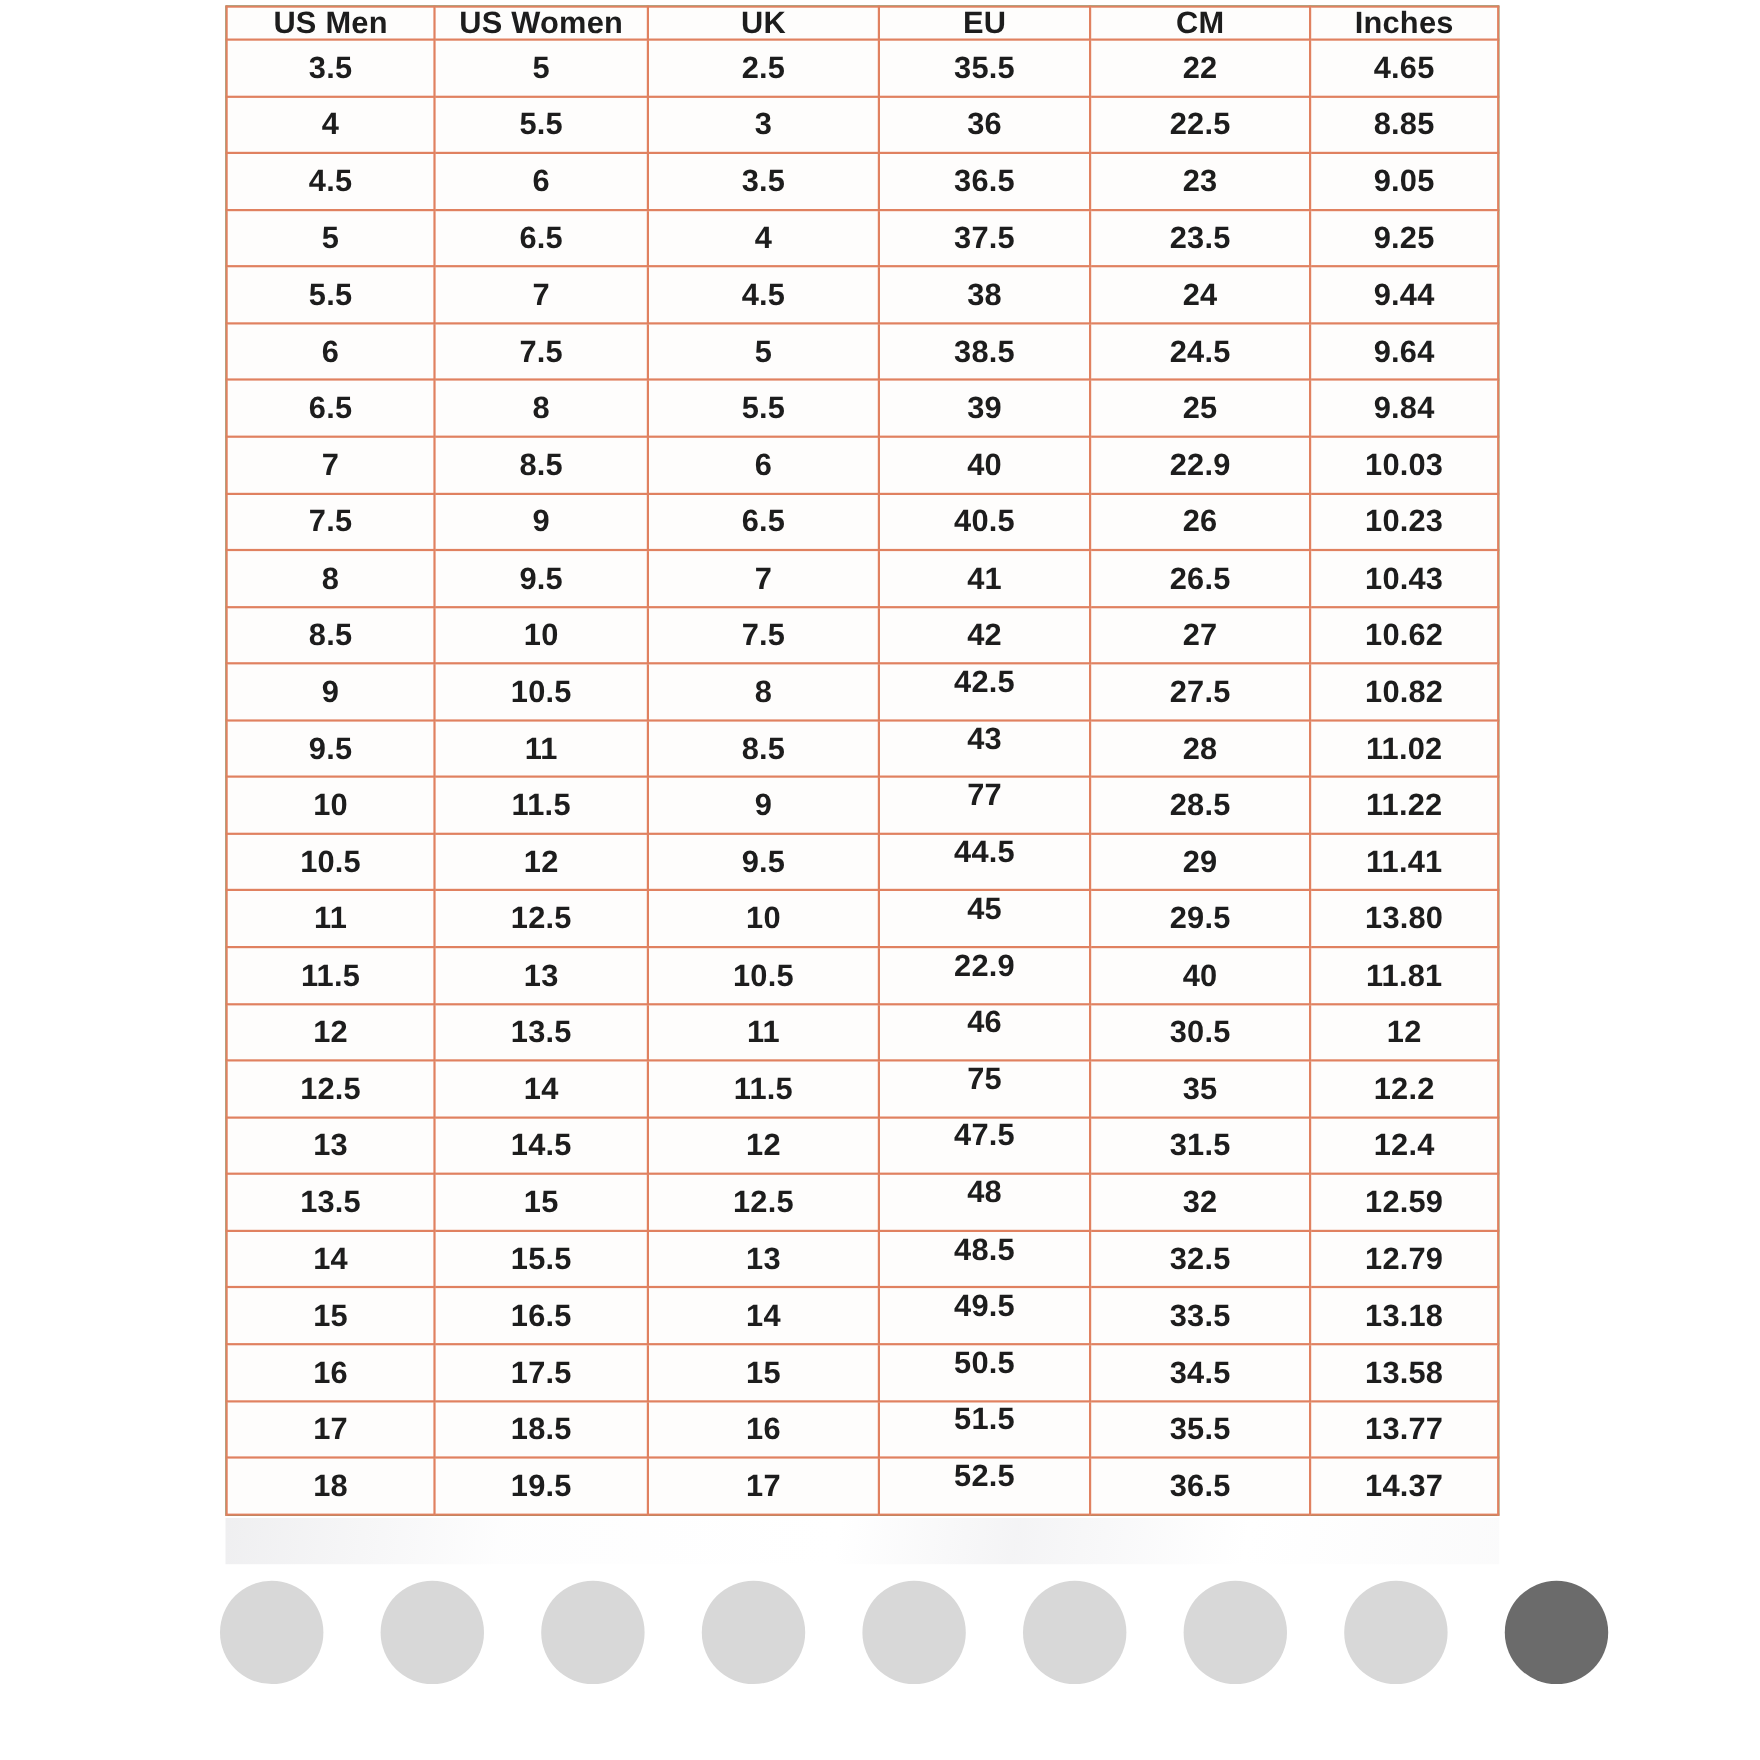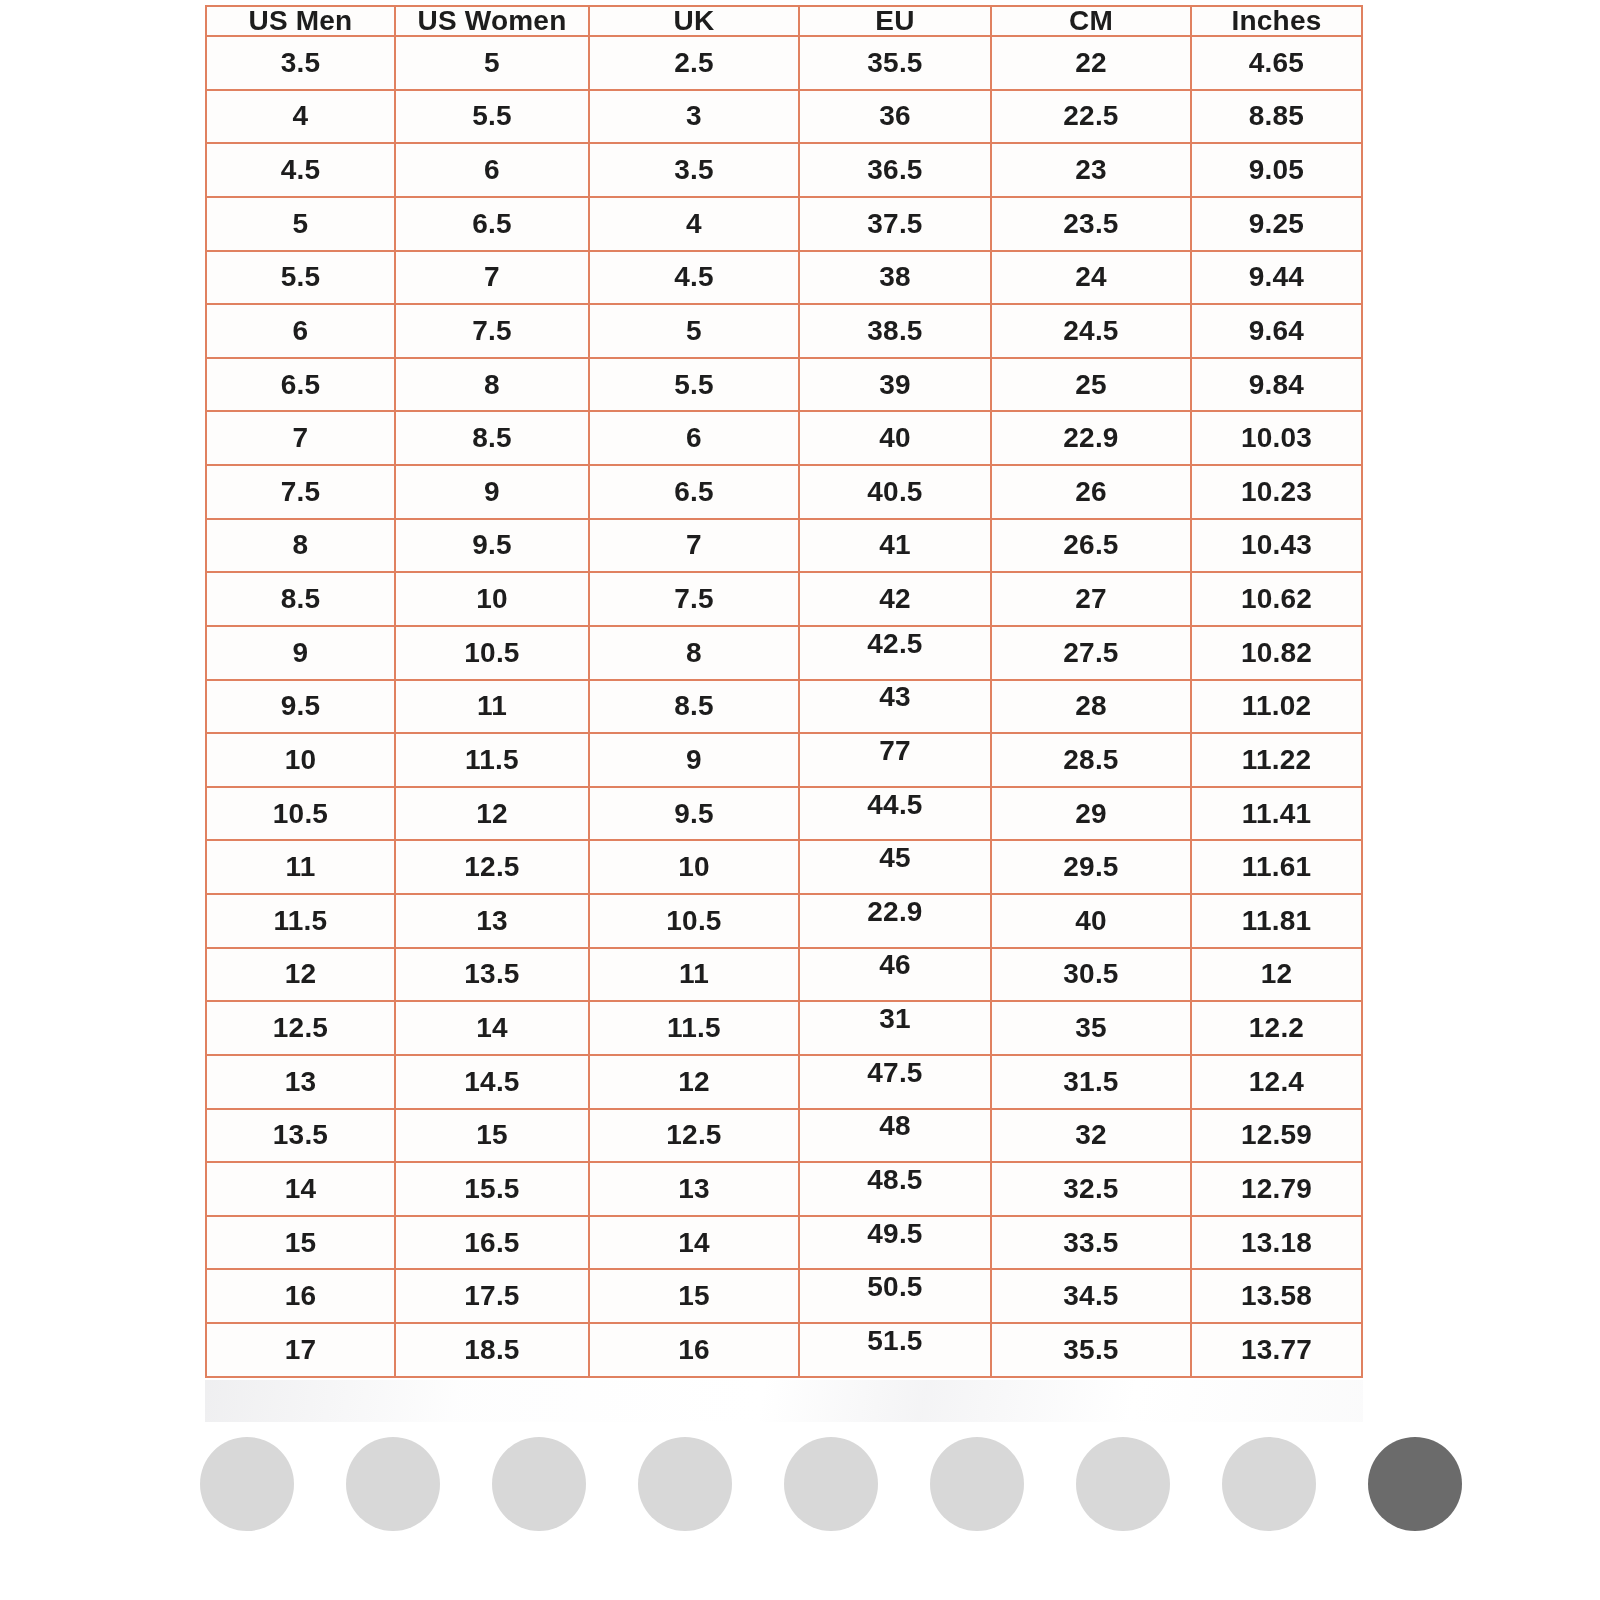--- a/index.html
+++ b/index.html
@@ -244,21 +244,21 @@
           <td class="eu-raised"><span>44.5</span></td>
           <td>29</td>
           <td>11.41</td>
         </tr>
         <tr>
           <td>11</td>
           <td>12.5</td>
           <td>10</td>
           <td class="eu-raised"><span>45</span></td>
           <td>29.5</td>
-          <td>11.61</td>
+          <td>13.80</td>
         </tr>
         <tr>
           <td>11.5</td>
           <td>13</td>
           <td>10.5</td>
           <td class="eu-raised"><span>22.9</span></td>
           <td>40</td>
           <td>11.81</td>
         </tr>
         <tr>
@@ -266,21 +266,21 @@
           <td>13.5</td>
           <td>11</td>
           <td class="eu-raised"><span>46</span></td>
           <td>30.5</td>
           <td>12</td>
         </tr>
         <tr>
           <td>12.5</td>
           <td>14</td>
           <td>11.5</td>
-          <td class="eu-raised"><span>31</span></td>
+          <td class="eu-raised"><span>75</span></td>
           <td>35</td>
           <td>12.2</td>
         </tr>
         <tr>
           <td>13</td>
           <td>14.5</td>
           <td>12</td>
           <td class="eu-raised"><span>47.5</span></td>
           <td>31.5</td>
           <td>12.4</td>
@@ -318,20 +318,28 @@
           <td>13.58</td>
         </tr>
         <tr>
           <td>17</td>
           <td>18.5</td>
           <td>16</td>
           <td class="eu-raised"><span>51.5</span></td>
           <td>35.5</td>
           <td>13.77</td>
         </tr>
+        <tr>
+          <td>18</td>
+          <td>19.5</td>
+          <td>17</td>
+          <td class="eu-raised"><span>52.5</span></td>
+          <td>36.5</td>
+          <td>14.37</td>
+        </tr>
       </tbody>
   </table>
 </div>
 
 <div id="paper-shade"></div>
 
 <div id="pager">
     <div class="dot"></div>
     <div class="dot"></div>
     <div class="dot"></div>

